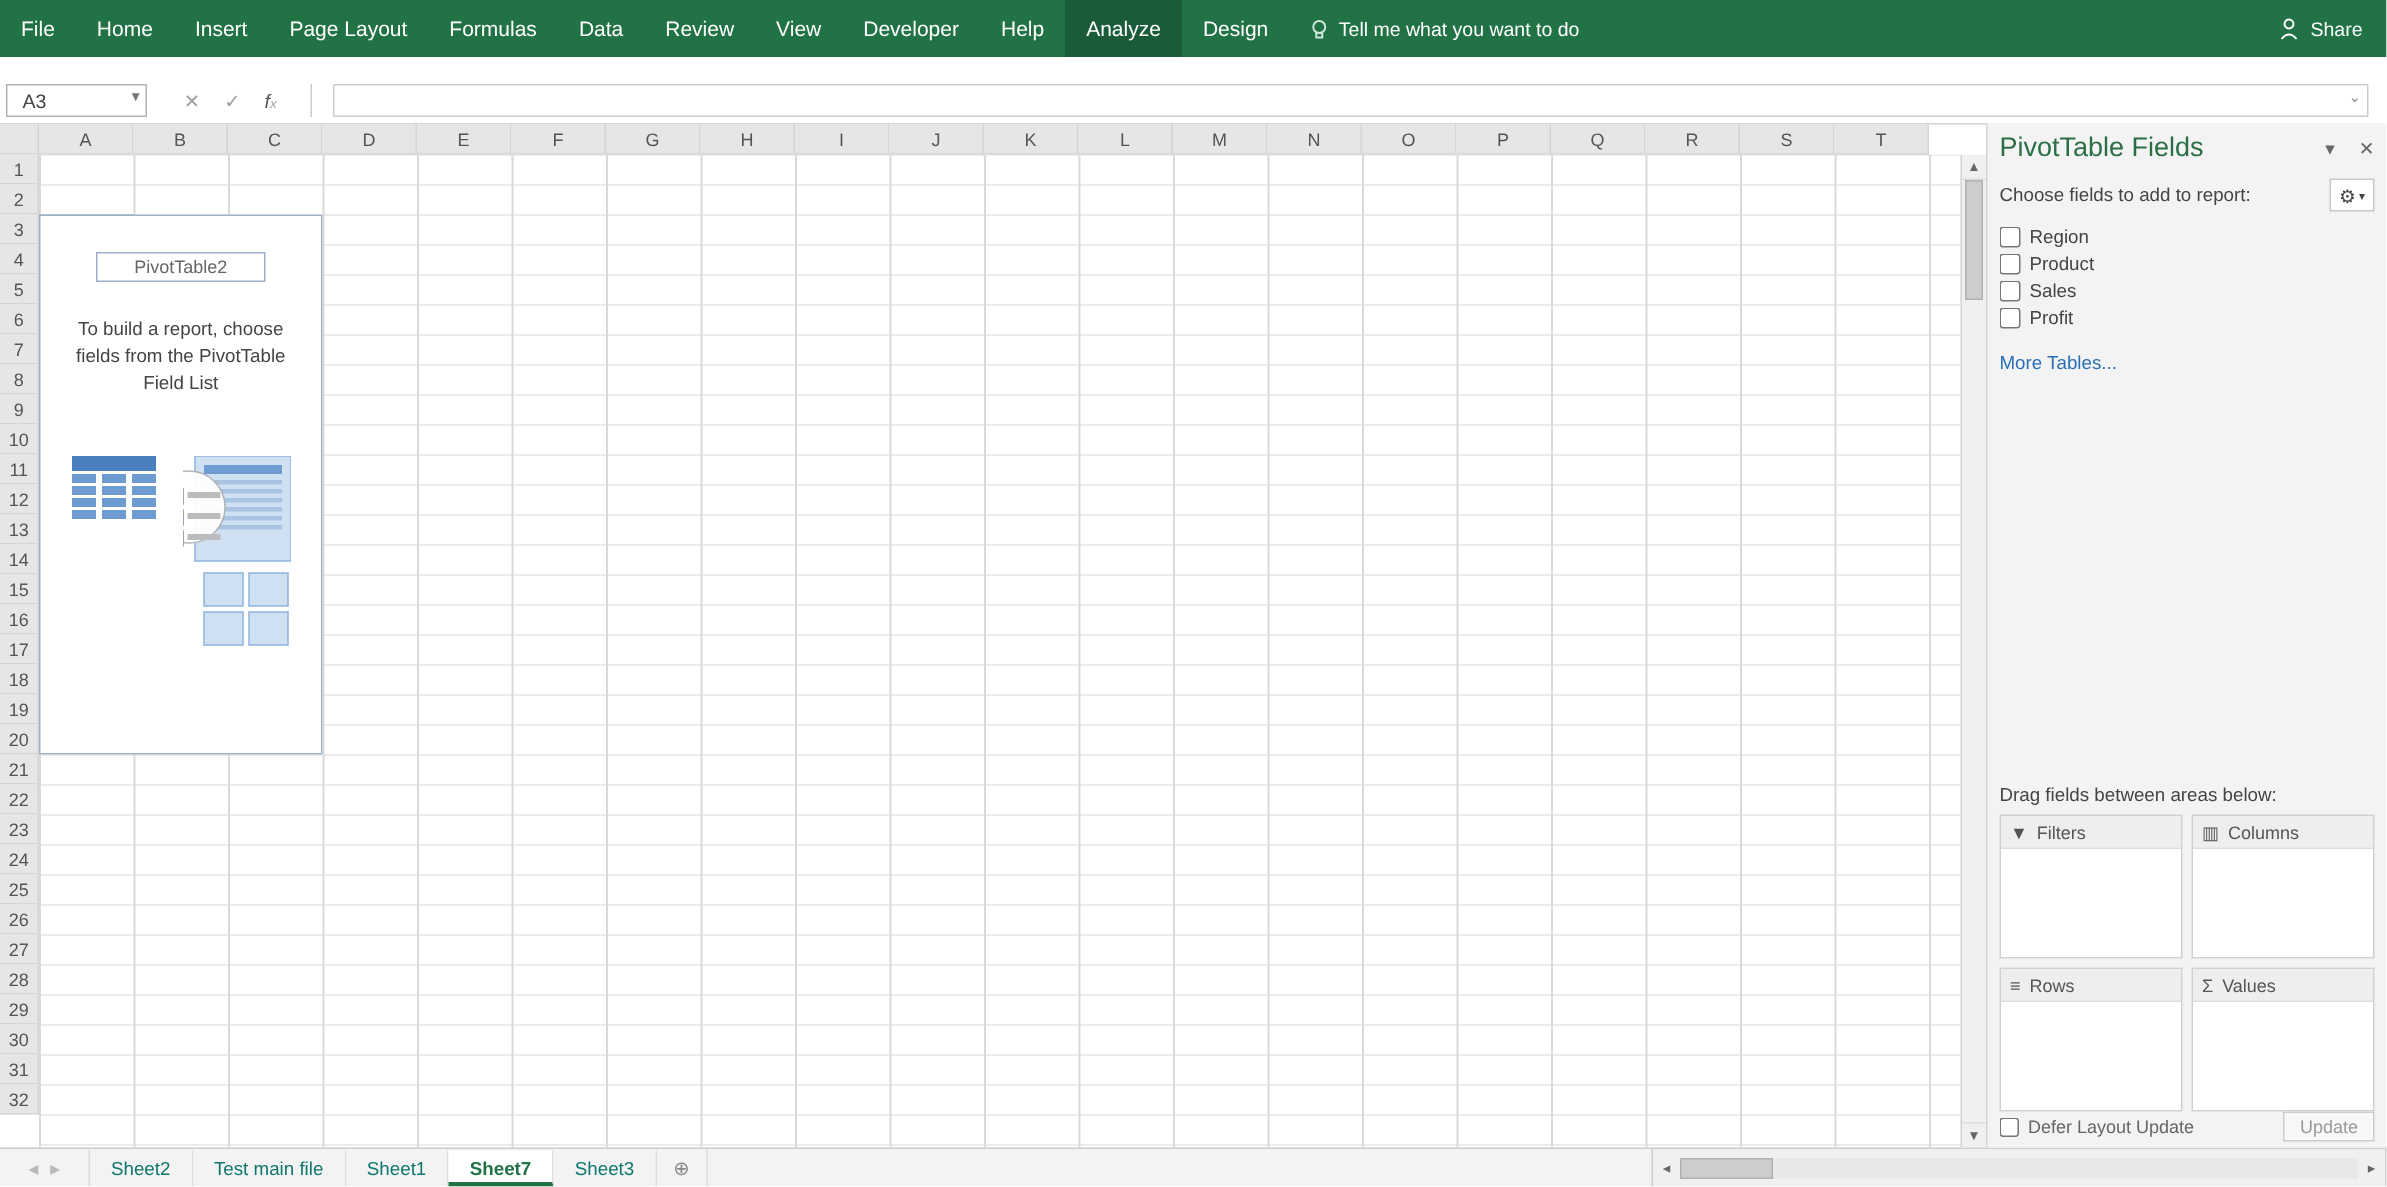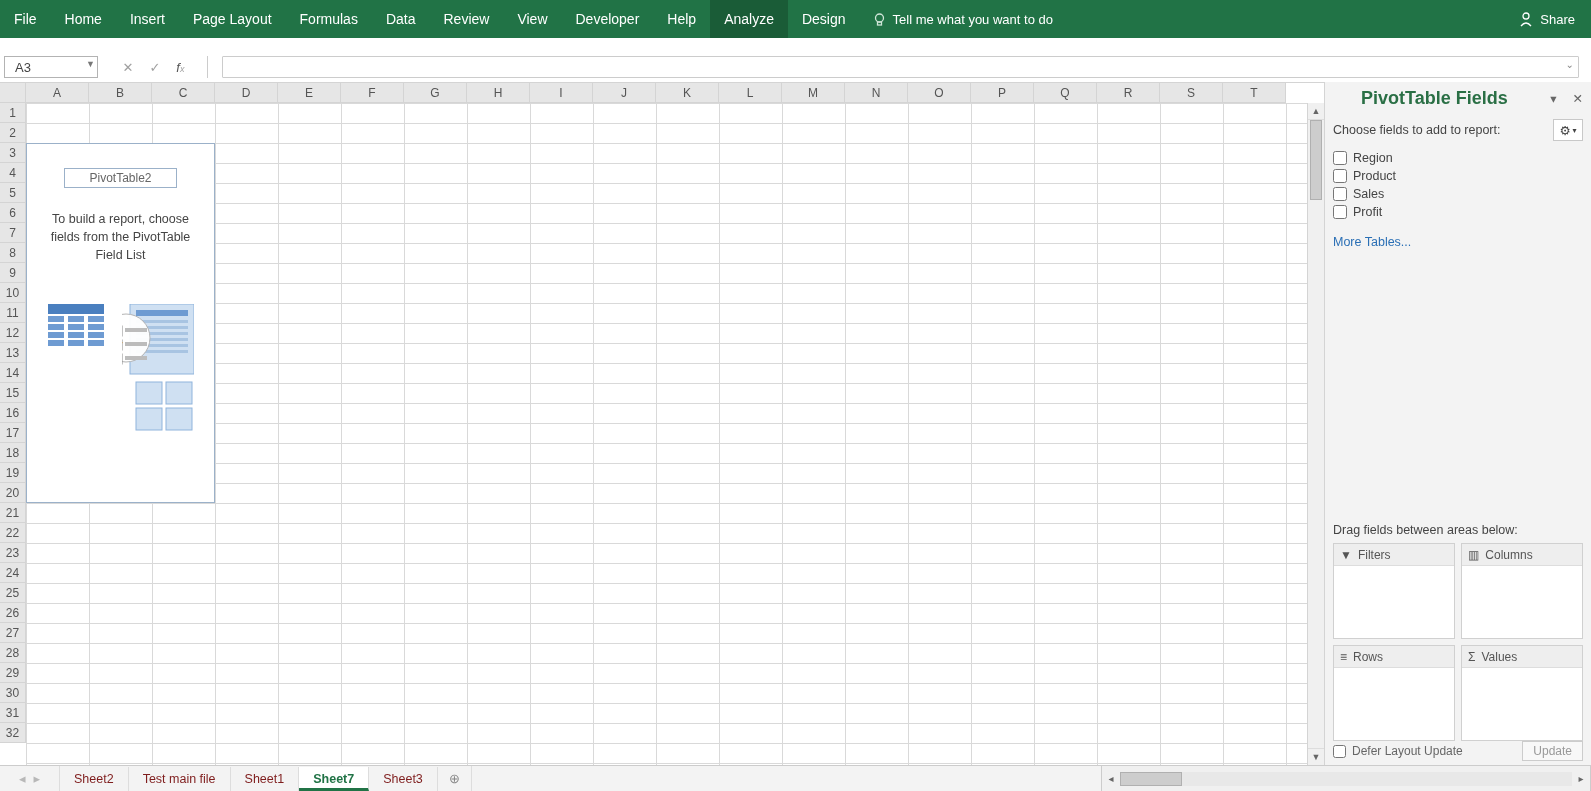--- a/index.html
+++ b/index.html
@@ -50,21 +50,21 @@
 
 
 .vscroll { width: 17px; background: #f0f0f0; border-left: 1px solid #d4d4d4; position: relative; }
 .vscroll .arrow { height: 17px; text-align: center; font-size: 9px; color: #666; line-height: 17px; border-bottom: 1px solid #ddd; }
 .vscroll .arrow.bot { position: absolute; bottom: 0; width: 100%; border-top: 1px solid #ddd; border-bottom: none; }
 .vscroll .thumb { position: absolute; top: 17px; left: 2px; right: 2px; height: 80px; background: #cdcdcd; border: 1px solid #b0b0b0; }
 
 
 .taskpane { width: 267px; background: #f3f3f3; border-left: 1px solid #d4d4d4; display: flex; flex-direction: column; padding: 6px 8px 4px; font-size: 12.5px; color: #444; }
 .tp-header { display: flex; align-items: center; justify-content: space-between; margin-bottom: 10px; }
-.tp-title { font-size: 18px; color: #2a6f45; font-weight: 700; margin-left: 28px; }
+.tp-title { font-size: 18px; color: #2a6f45; font-weight: 400; }
 .tp-header .icons { display: flex; gap: 16px; color: #666; }
 .tp-sub { display: flex; justify-content: space-between; align-items: center; margin-bottom: 8px; }
 .tp-sub .gear { width: 30px; height: 22px; border: 1px solid #c8c8c8; background: #fff; display: flex; align-items: center; justify-content: center; gap: 2px; }
 .tp-search { position: relative; margin-bottom: 10px; }
 .tp-search input { width: 100%; height: 26px; border: 1px solid #2a6fb5; padding: 0 26px 0 6px; font-size: 13px; font-style: italic; color: #888; background: #fff; }
 .tp-search .sicon { position: absolute; right: 6px; top: 4px; color: #2a6fb5; }
 .field-list { margin-bottom: 8px; }
 .field { display: flex; align-items: center; gap: 6px; padding: 2px 0; }
 .field input { width: 14px; height: 14px; }
 .more-tables { color: #2a6fb5; cursor: pointer; margin-top: 6px; }
@@ -73,21 +73,21 @@
 .area { background: #fff; border: 1px solid #d0d0d0; height: 96px; display: flex; flex-direction: column; }
 .area-head { height: 22px; background: #eee; border-bottom: 1px solid #ddd; display: flex; align-items: center; gap: 6px; padding: 0 6px; font-size: 12px; color: #555; }
 .tp-footer { display: flex; align-items: center; justify-content: space-between; margin-top: 0; }
 .tp-footer label { display: flex; align-items: center; gap: 6px; font-size: 12px; color: #666; }
 .tp-footer button { padding: 2px 10px; font-size: 12px; color: #999; border: 1px solid #ccc; background: #f8f8f8; }
 
 
 .sheetbar { height: 26px; border-top: 1px solid #ccc; background: #f3f3f3; display: flex; align-items: stretch; }
 .sb-nav { width: 60px; display: flex; align-items: center; justify-content: center; gap: 8px; color: #b8b8b8; border-right: 1px solid #ddd; }
 .sb-tabs { display: flex; align-items: flex-end; }
-.sb-tab { padding: 0 14px; height: 24px; line-height: 24px; border-right: 1px solid #ddd; font-size: 12.5px; color: #7f1d1d; background: #f3f3f3; cursor: pointer; }
+.sb-tab { padding: 0 14px; height: 24px; line-height: 24px; border-right: 1px solid #ddd; font-size: 12.5px; color: #0f766e; background: #f3f3f3; cursor: pointer; }
 .sb-tab.active { background: #fff; border-bottom: 3px solid #217346; font-weight: 600; color: #217346; }
 .sb-add { width: 34px; display: flex; align-items: center; justify-content: center; color: #888; border-right: 1px solid #ddd; }
 .sb-spacer { flex: 1; }
 .sb-hscroll { width: 490px; display: flex; align-items: center; border-left: 1px solid #ccc; border-right: 1px solid #ccc; background: #f0f0f0;}
 .sb-hscroll .harrow { width: 18px; text-align: center; color: #666; font-size: 10px;}
 .sb-hscroll .htrack { flex: 1; height: 14px; background: #e8e8e8; position: relative; }
 .sb-hscroll .hthumb { position: absolute; left: 0; top: 0; bottom: 0; width: 62px; background: #cdcdcd; border: 1px solid #b0b0b0;}
 </style>
 </head>
 <body>

